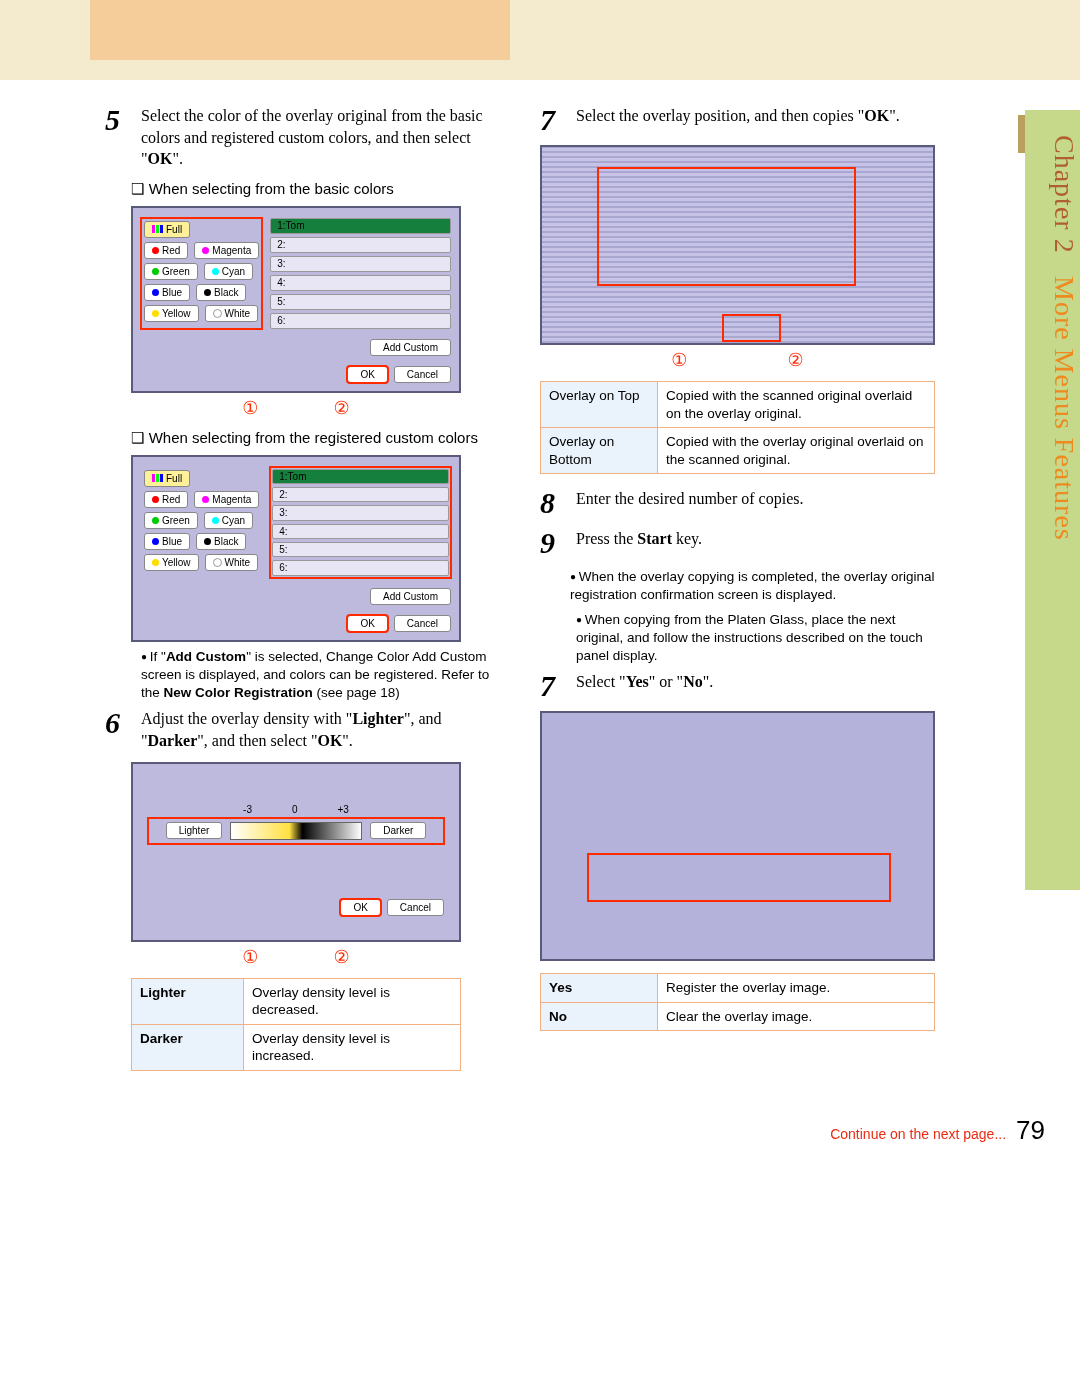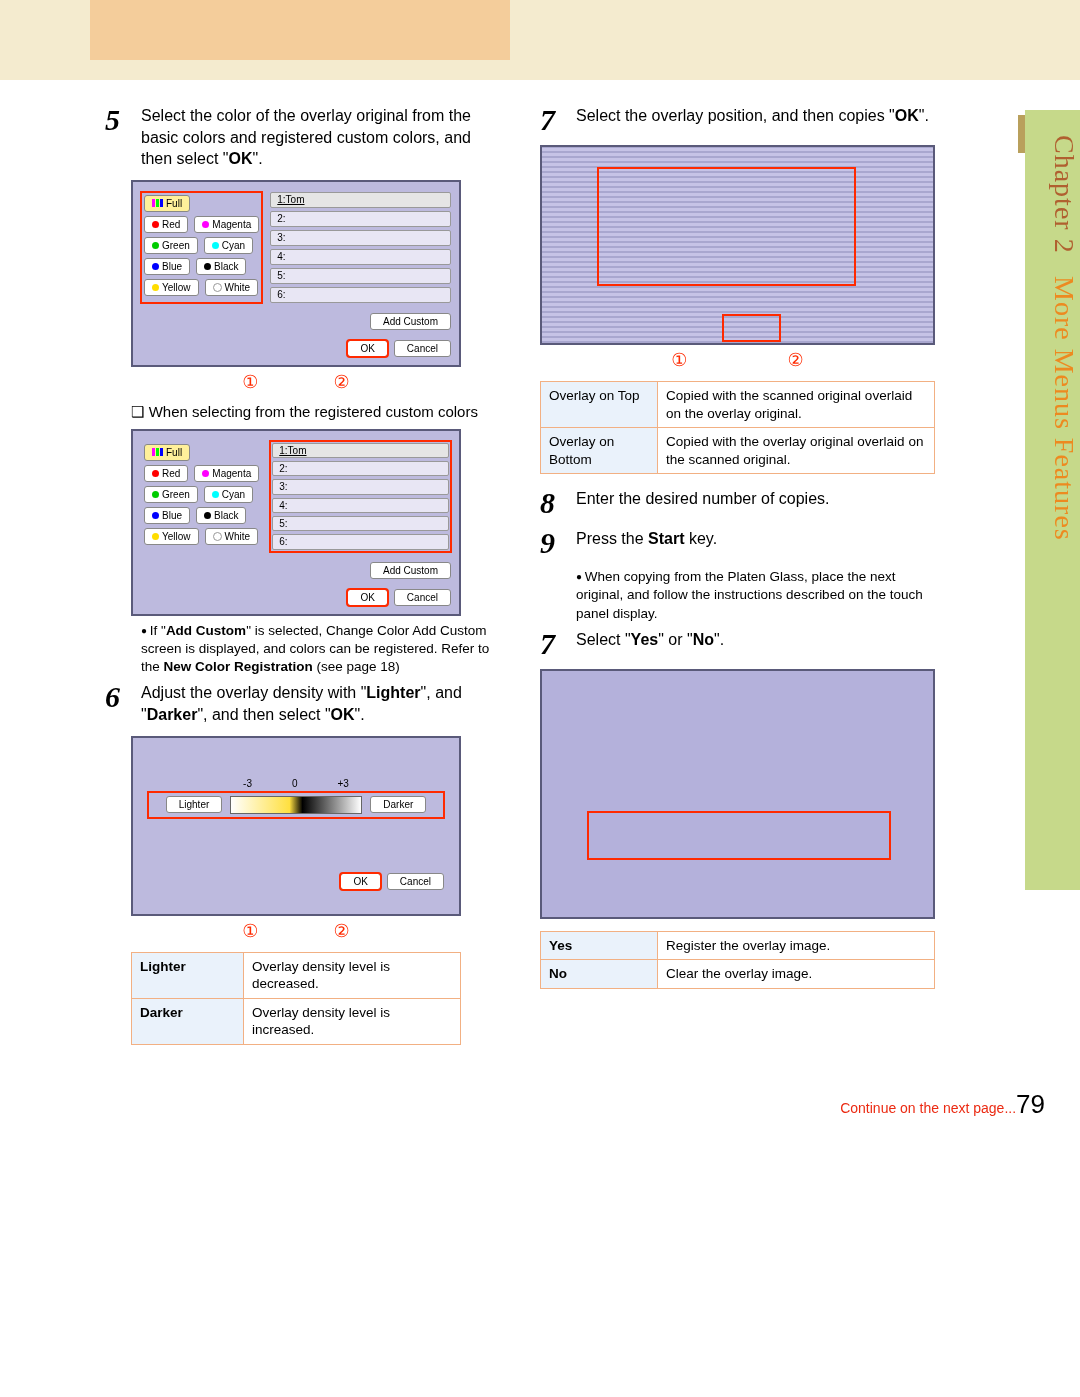--- a/index.html
+++ b/index.html
@@ -68,20 +68,21 @@
     font-weight: bold;
     font-size: 30px;
     width: 36px;
     flex-shrink: 0;
     line-height: 1;
   }
   .step-body {
     flex: 1;
     font-size: 16px;
     line-height: 1.35;
+    font-family: Liberation Serif, serif;
   }
 
   .sub {
     margin: 6px 0 6px 26px;
     font-size: 15px;
   }
   .sub.square::before {
     content: "❑ ";
   }
   .sub.dot {
@@ -112,21 +113,21 @@
     font-size:10px; padding:2px 7px; display:flex; align-items:center; gap:3px;
   }
   .chip.sel { background:#fff09a; }
   .dotc { width:7px;height:7px;border-radius:50%; display:inline-block;}
   .full { display:flex; gap:1px;}
   .full span{width:3px;height:8px;}
   .slot {
     background:#e8e6f4; border:1px solid #999; font-size:10px;
     padding:1px 6px; flex:1; border-radius:2px;
   }
-  .slot.sel { background:#e5e5e5;text-decoration:underline; }
+  .slot.sel { background:#15803d; }
   .panel-buttons{
     display:flex; gap:6px; justify-content:flex-end; margin-top:10px;
   }
   .pbtn{
     background:#fff; border:1px solid #888; border-radius:3px;
     font-size:10px; padding:2px 12px;
   }
   .redbox{ outline:2px solid #ff2a00; outline-offset:-1px; }
 
   .callouts{
@@ -175,21 +176,21 @@
   }
   table.info td.k{ background:#eaf2fb; font-weight:bold; width:95px;}
   table.small td.k{ width:100px; font-weight:normal;}
   table.small td.k b{font-weight:bold;}
 
   .col table.info { margin-left:26px; width:330px; }
   .col.right table.info { margin-left:0; width:100%; }
 
   .footer{
     display:flex; justify-content:flex-end; align-items:baseline;
-    padding:0 35px 20px 0;
+    gap:10px; padding:0 35px 20px 0;
   }
   .footer .cont{ color:#eb2a12; font-size:14px;}
   .footer .pg  { font-size:26px; }
 </style>
 </head>
 <body>
 
 <div class="header-strip">
   <div class="header-inner-box"></div>
 </div>
@@ -204,20 +205,21 @@
 
   <div class="col">
 
     <div class="step">
       <div class="step-num">5</div>
       <div class="step-body">
         <span>Select the color of the overlay original from the basic colors and registered custom colors, and then select "</span><b>OK</b><span>".</span>
       </div>
     </div>
 
+    <div class="sub square">When selecting from the basic colors</div>
 
     <div class="panel">
       <div style="display:flex; gap:8px;">
         <div class="redbox" style="padding:3px;">
           <div class="panel-row">
             <span class="chip sel">
               <span class="full">
                   <span style="background:#f0f"></span>
                   <span style="background:#0f0"></span>
                   <span style="background:#00f"></span>
@@ -444,20 +446,21 @@
       <div class="step-num">8</div>
       <div class="step-body">Enter the desired number of copies.</div>
     </div>
 
     <div class="step">
       <div class="step-num">9</div>
       <div class="step-body">
         <span>Press the </span><b>Start</b><span> key.</span>
       </div>
     </div>
+    <div class="sub dot" style="margin-left:30px">When the overlay copying is completed, the overlay original registration confirmation screen is displayed.</div>
     <div class="sub dot" style="">When copying from the Platen Glass, place the next original, and follow the instructions described on the touch panel display.</div>
 
     <div class="step">
       <div class="step-num">7</div>
       <div class="step-body">
         <span>Select "</span><b>Yes</b><span>" or "</span><b>No</b><span>".</span>
       </div>
     </div>
 
     <div class="shot" style="width:100%; height:250px; background:#b4b1db;">

